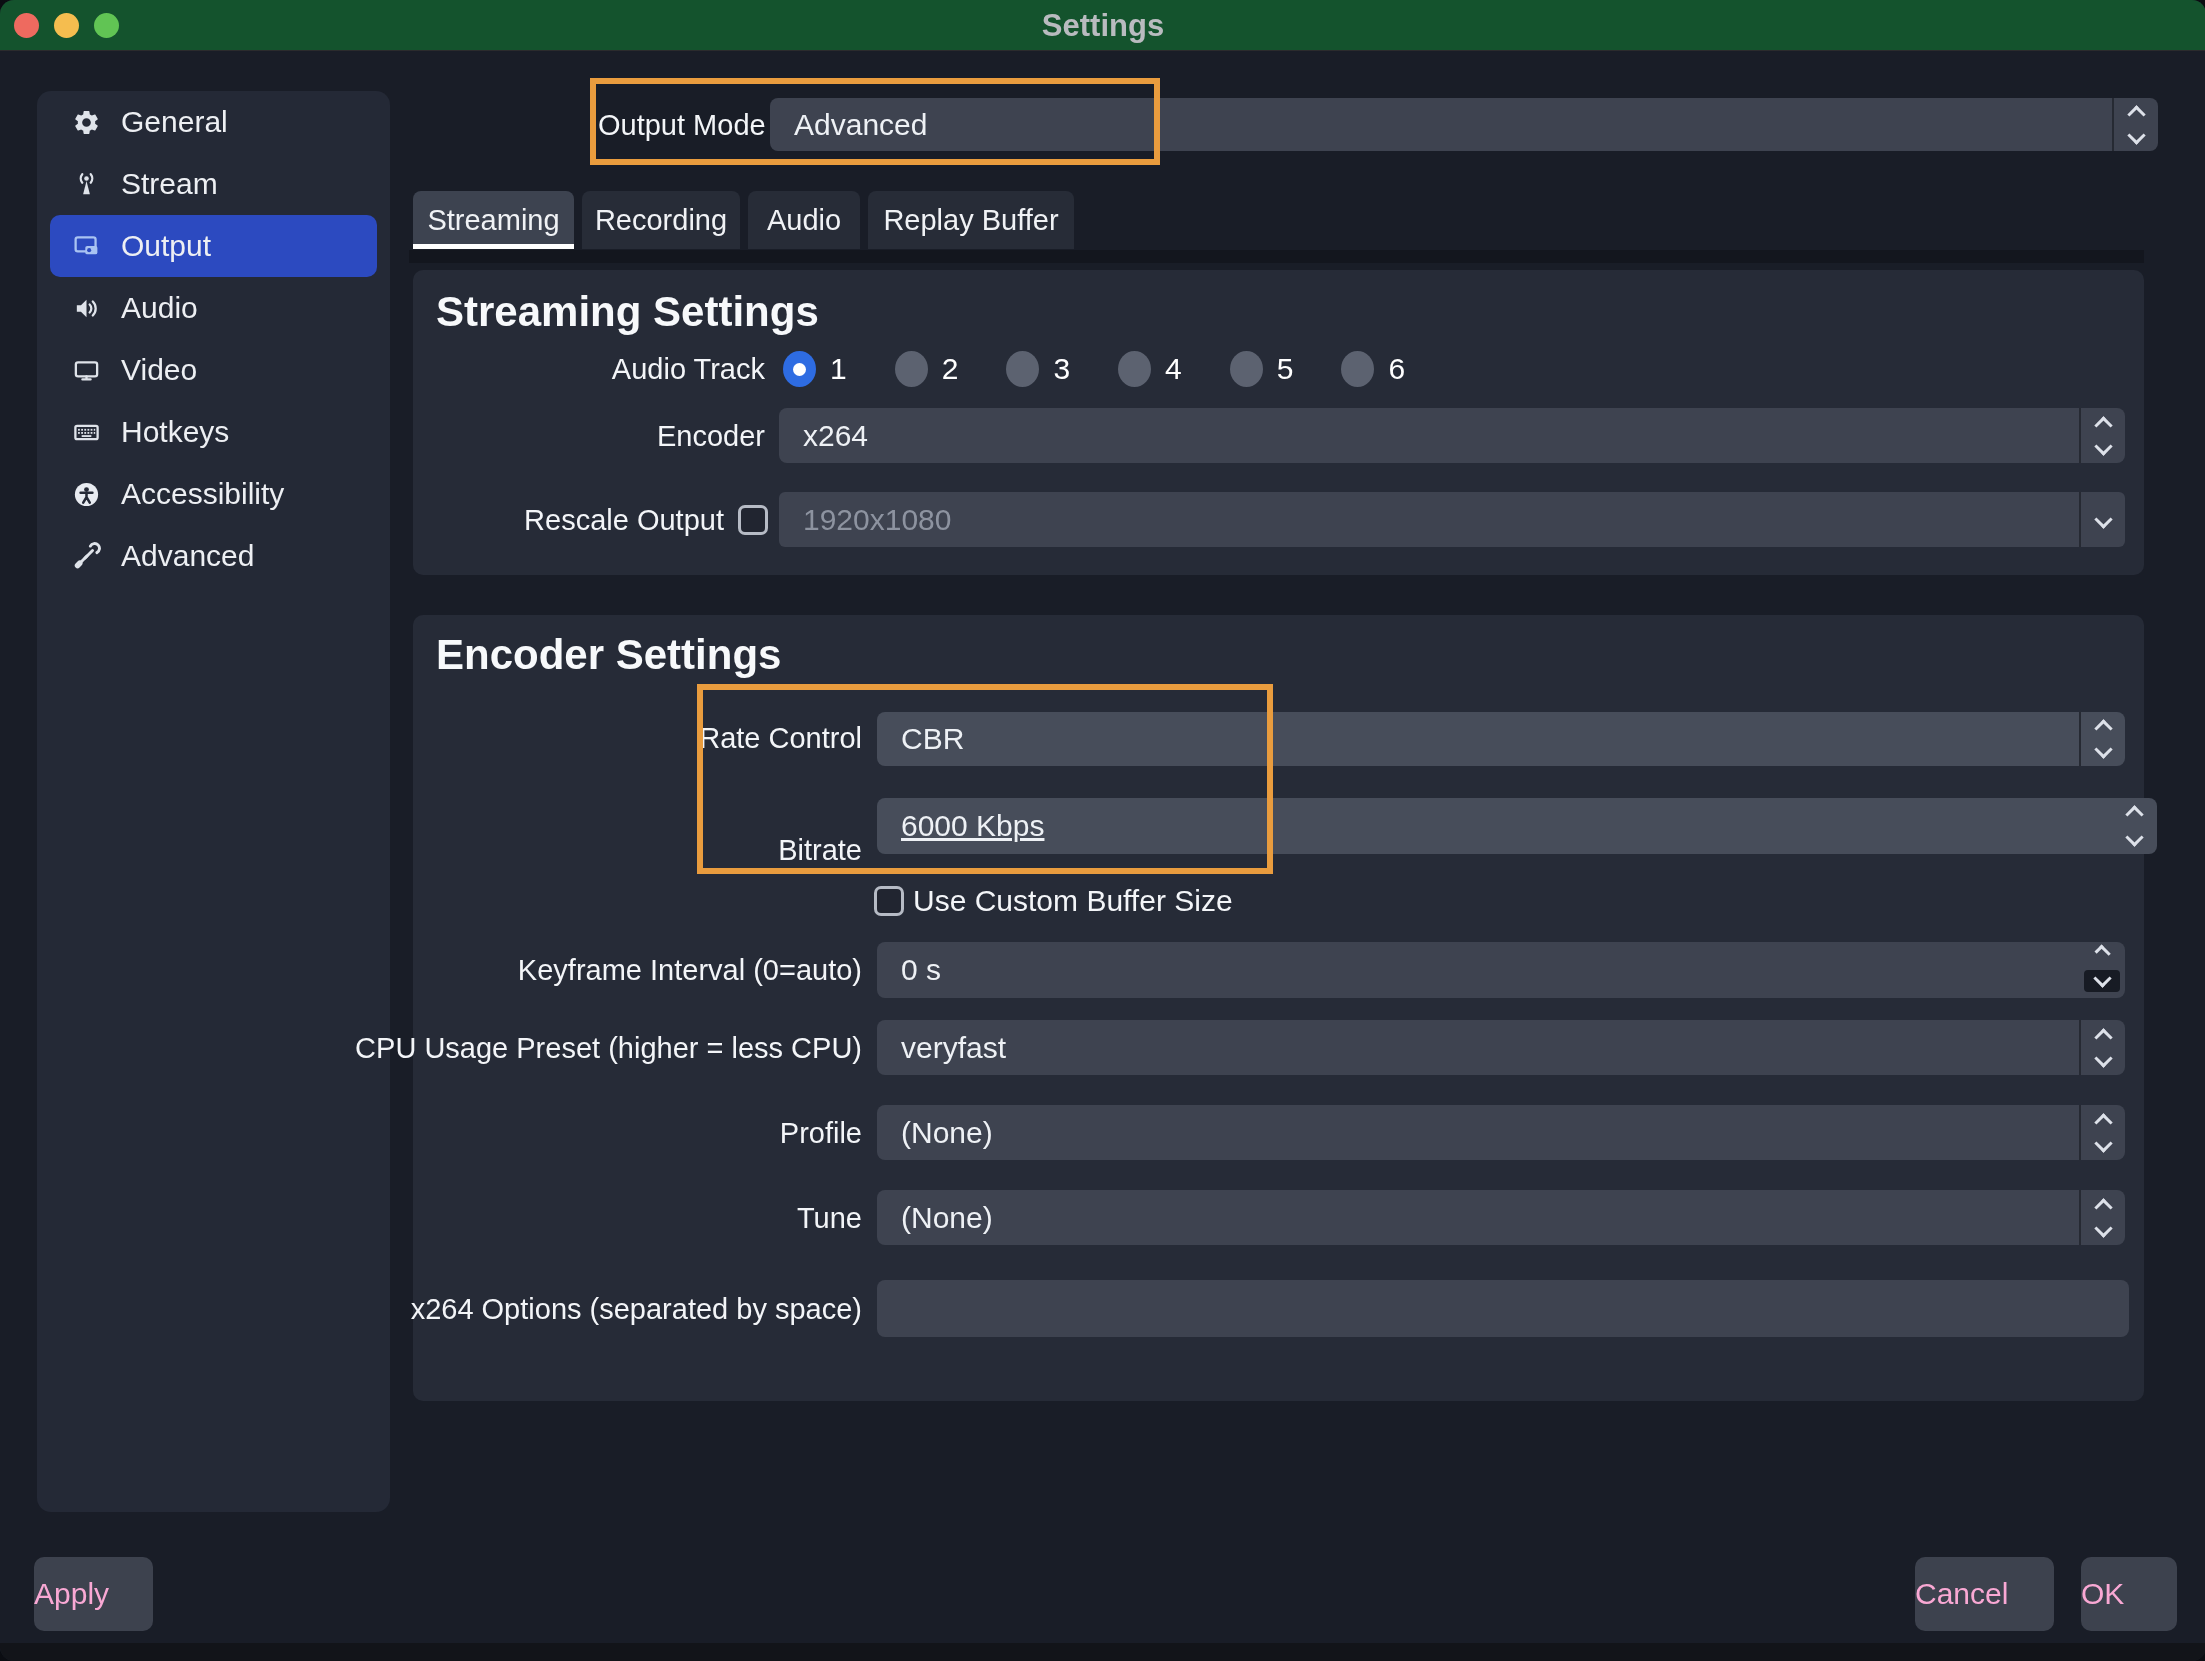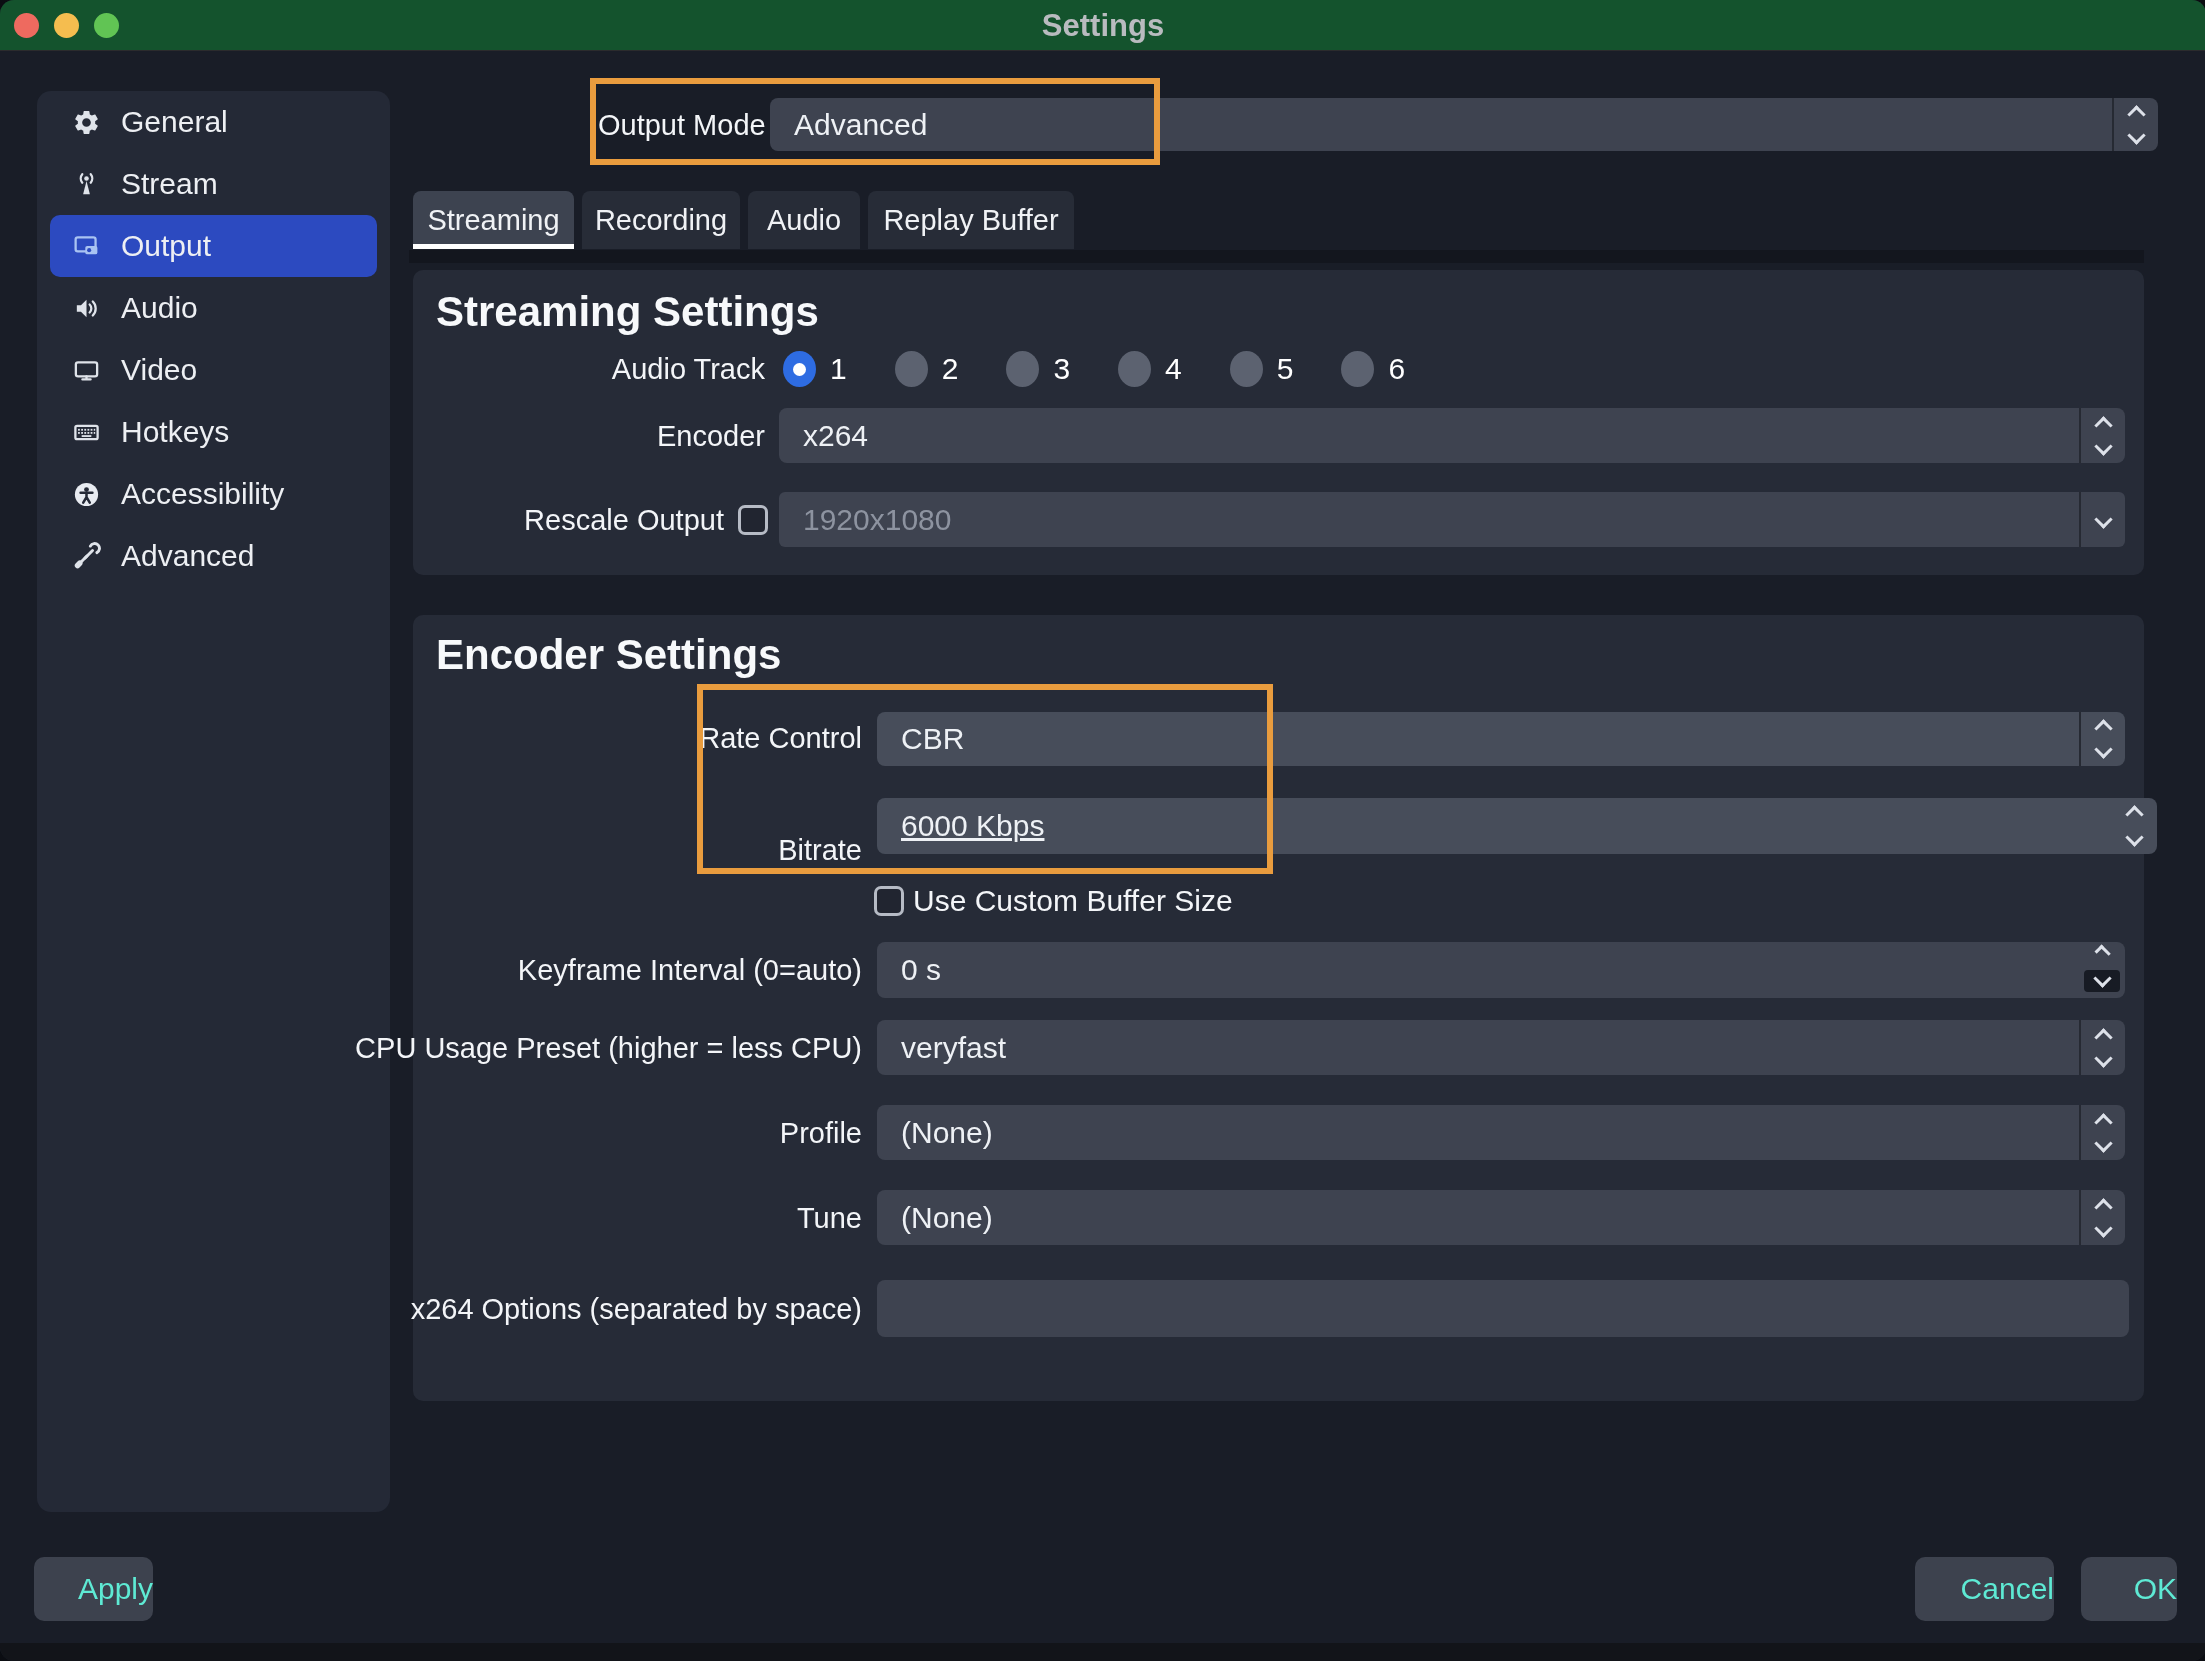--- a/index.html
+++ b/index.html
@@ -57,22 +57,22 @@
   .tabband{position:absolute;left:409px;top:250px;width:1735px;height:13px;background:rgba(0,0,0,.22);}
 
   
   .panel{position:absolute;left:413px;width:1731px;background:#262b37;border-radius:10px;}
   .panel h2{position:absolute;left:23px;margin:0;color:#f7f9fb;font-size:42px;font-weight:bold;white-space:nowrap;}
 
   
   .hlbox{position:absolute;border:6px solid #e99c3e;z-index:30;pointer-events:none;}
 
   
-  .btn{position:absolute;height:64px;background:#3d424e;border-radius:10px;color:#5eead4;font-size:30px;
-       display:flex;align-items:center;justify-content:flex-end;}
+  .btn{position:absolute;height:74px;background:#3d424e;border-radius:10px;color:#f9a8d4;font-size:30px;
+       display:flex;align-items:center;justify-content:flex-start;}
   .bottomstrip{position:absolute;left:0;top:1643px;width:100%;height:18px;background:#121419;border-radius:0 0 14px 14px;}
 
   .radrow{position:absolute;display:flex;align-items:center;gap:48px;}
   .radgrp{display:flex;align-items:center;gap:14px;color:#ffffff;font-size:30px;}
 </style>
 </head>
 <body>
 
 <div class="window">
 

